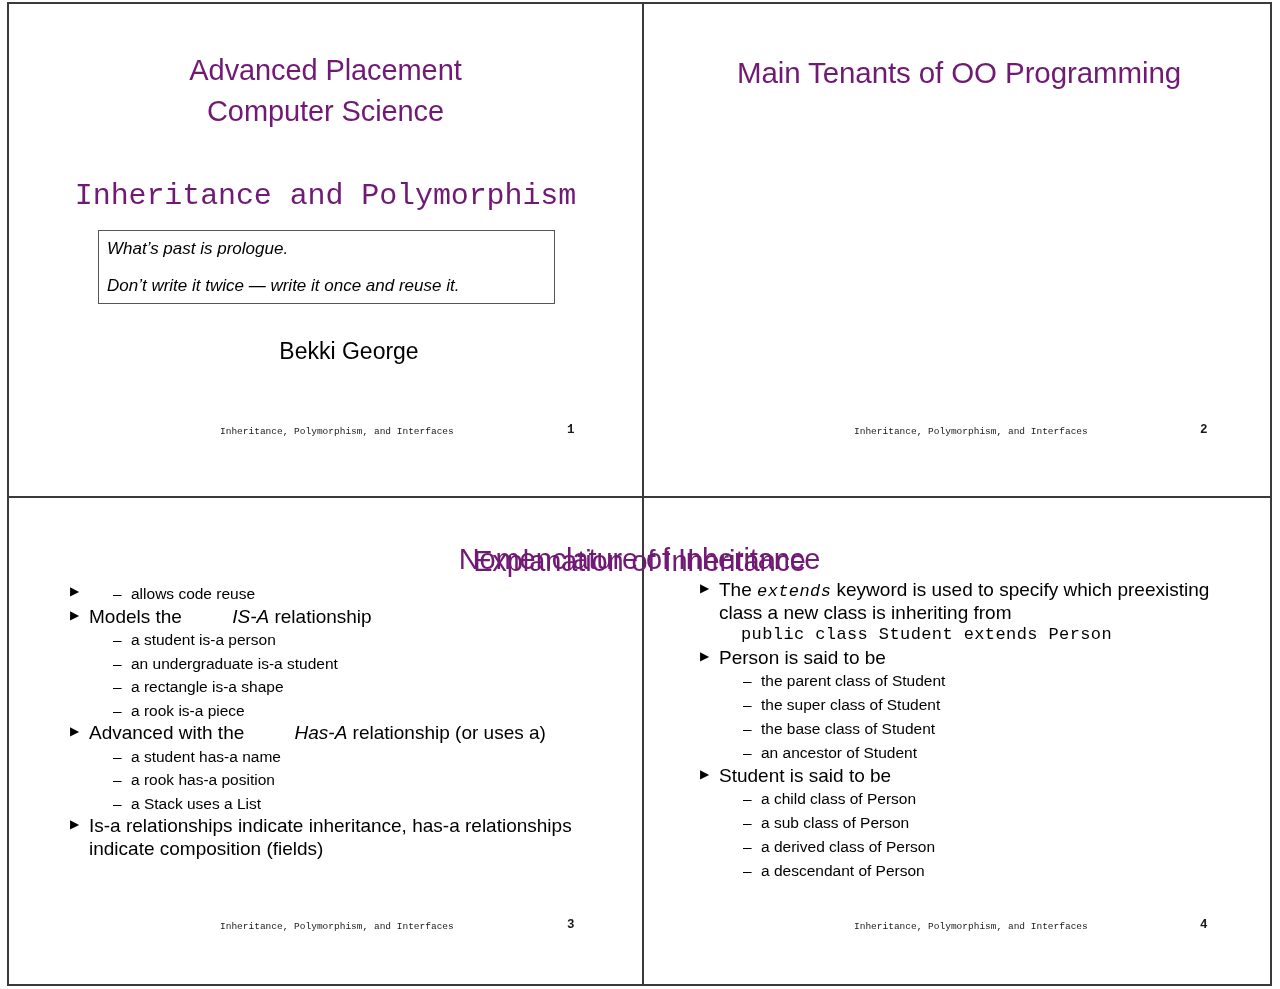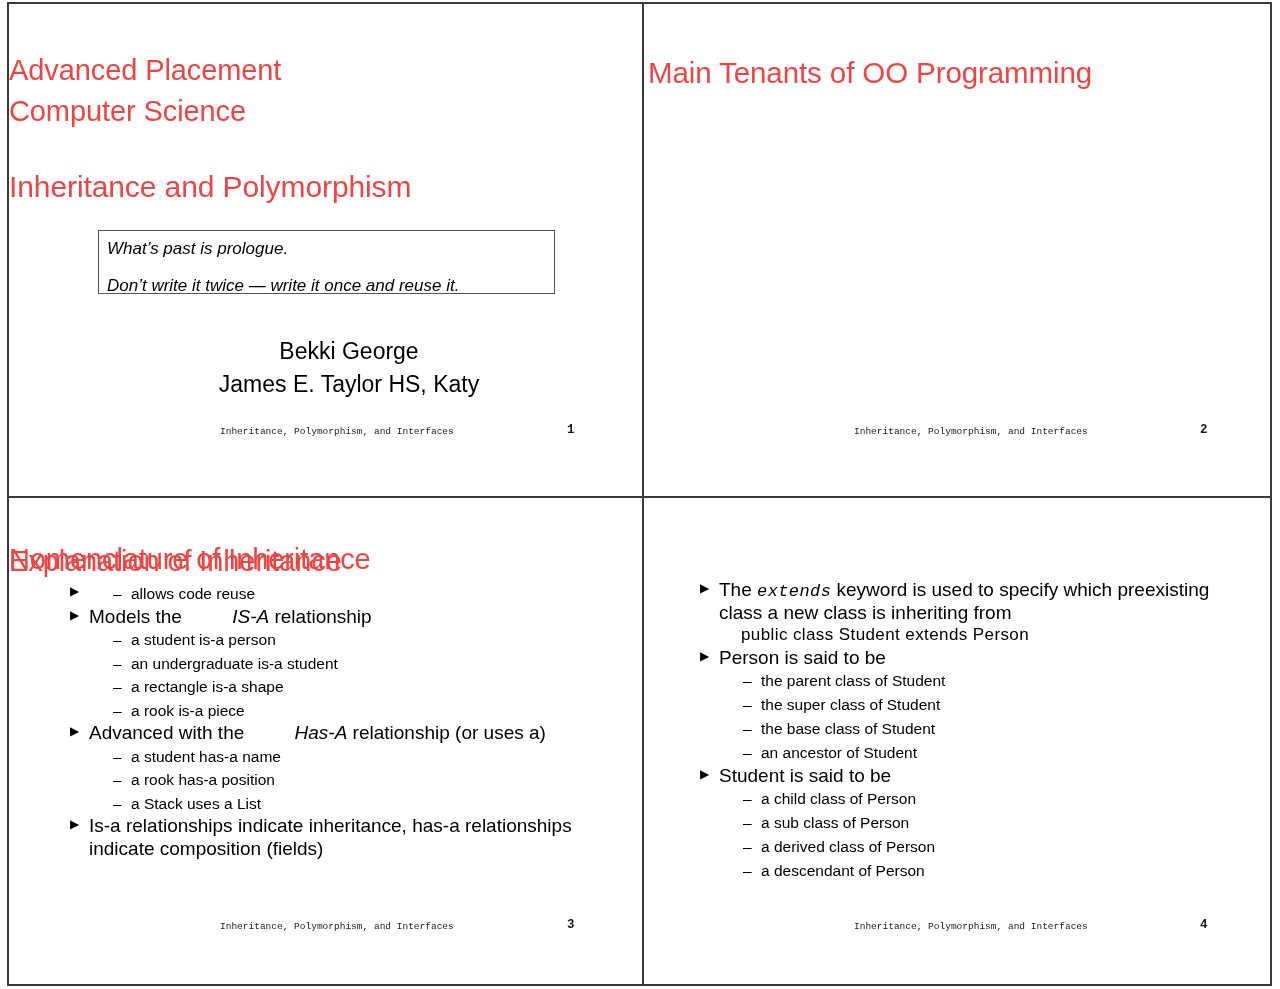--- a/index.html
+++ b/index.html
@@ -49,37 +49,39 @@
     position: absolute;
     box-sizing: border-box;
   }
   .slide-1 { left: 0px;   top: 0px;   width: 633px; height: 492px; }
   .slide-2 { left: 635px; top: 0px;   width: 630px; height: 492px; }
   .slide-3 { left: 0px;   top: 494px; width: 633px; height: 490px; }
   .slide-4 { left: 635px; top: 494px; width: 630px; height: 490px; }
 
   
   .title {
-    color: #ef4444;
+    color: #701a75;
+    text-align: center;
     font-size: 29px;
     line-height: 1.42;
     font-weight: normal;
     margin: 0;
     letter-spacing: -0.1px;
   }
   .title-1 {
     position: absolute;
     left: 0; right: 0;
     top: 46px;
   }
   .title-1b {
     position: absolute;
     left: 0; right: 0;
-    top: 162px;
+    top: 171px;
     font-size: 30px;
+    font-family: Liberation Mono, monospace;
   }
   .title-top {
     position: absolute;
     left: 4px; right: 4px;
     top: 48px;
     font-size: 29.5px;
   }
   .title-s3 {
     position: absolute;
     left: 0; right: 0;
@@ -90,21 +92,21 @@
     left: 0; right: 0;
     top: 535px;
   }
 
   
   .quote-box {
     position: absolute;
     left: 89px;
     top: 226px;
     width: 457px;
-    height: 64px;
+    height: 74px;
     border: 1px solid #555555;
     box-sizing: border-box;
     padding: 8px 0 0 8px;
   }
   .quote-line {
     font-style: italic;
     font-size: 17px;
     line-height: 1.2;
     white-space: nowrap;
   }
@@ -188,21 +190,21 @@
   .body-s3 ul.lvl2 > li.b2 > .dash,
   .body-s4 ul.lvl2 > li.b2 > .dash { left: 24px; }
 
   .code {
     font-family: "Liberation Mono", "DejaVu Sans Mono", monospace;
     font-size: 17px;
     letter-spacing: 0.4px;
     font-style: italic;
   }
   .code-line {
-    font-family: Liberation Sans, sans-serif;
+    font-family: Liberation Mono, monospace;
     font-size: 17px;
     letter-spacing: 0.4px;
     padding-left: 22px;
     line-height: 1.3;
   }
   .ital { font-style: italic; margin-left: 45px; }
 </style>
 </head>
 <body>
 
@@ -220,21 +222,20 @@
     <div class="title title-1b">Inheritance and Polymorphism</div>
 
     <div class="quote-box">
       <div class="quote-line">What’s past is prologue.</div>
       <div class="quote-gap"></div>
       <div class="quote-line">Don’t write it twice — write it once and reuse it.</div>
     </div>
 
     <div class="author">
       <div>Bekki George</div>
-      <div>James E. Taylor HS, Katy</div>
     </div>
   </div>
 
   <div class="slide slide-2">
     <div class="title title-top">Main Tenants of OO Programming</div>
 
   </div>
 
   <div class="slide slide-3"></div>
   <div class="title title-s3">Explanation of Inheritance</div>

